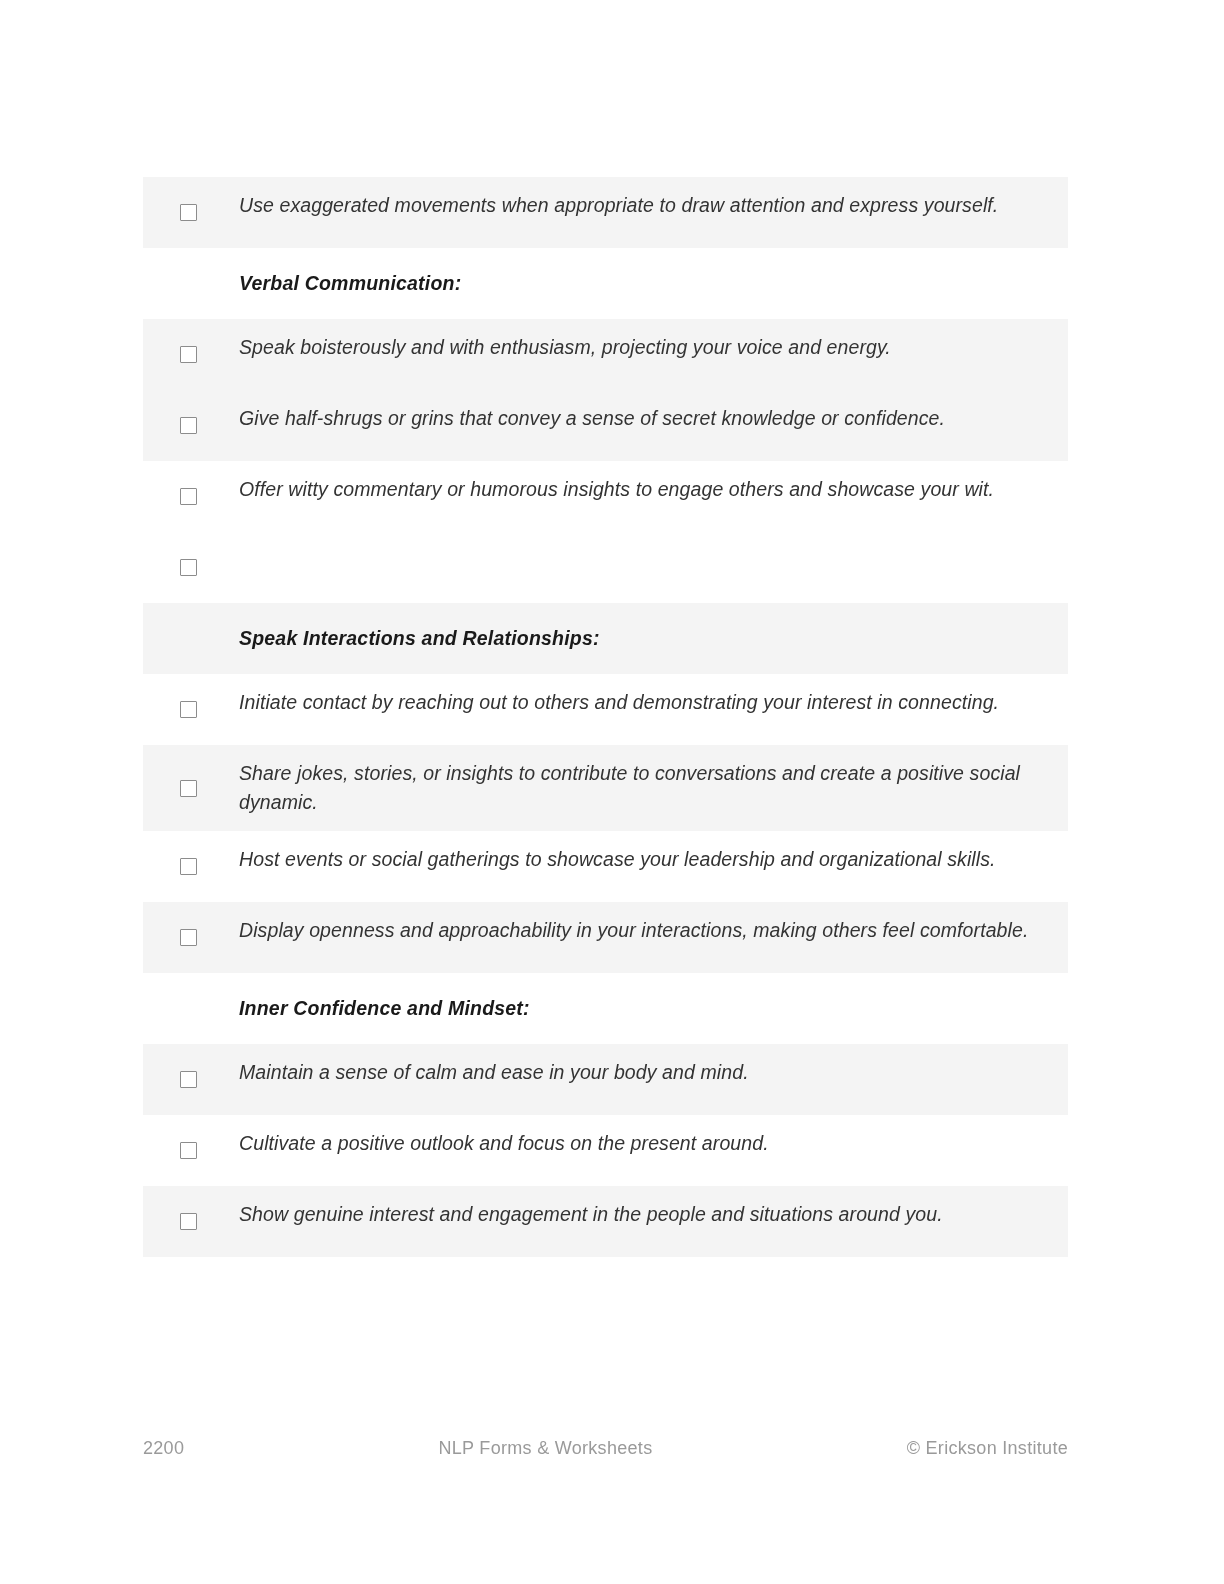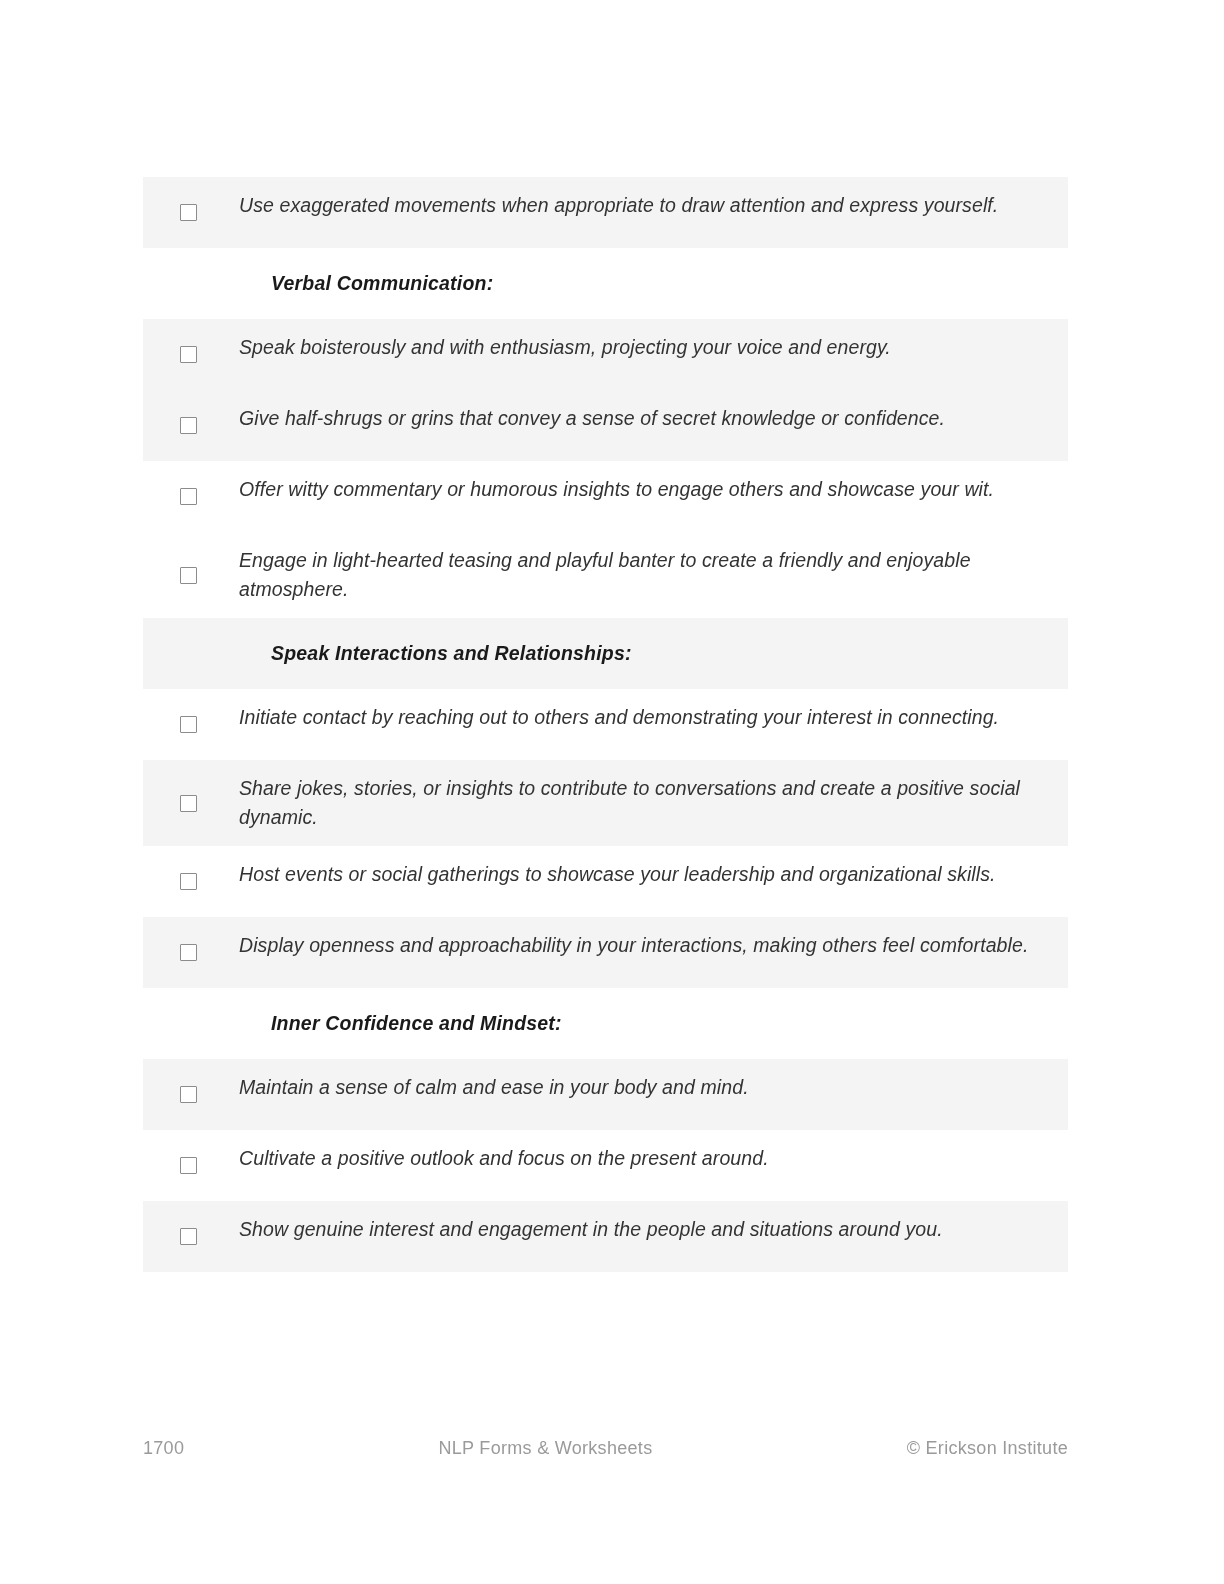--- a/index.html
+++ b/index.html
@@ -97,21 +97,20 @@
     box-sizing: border-box;
   }
   .heading-text {
     font-style: italic;
     font-weight: bold;
     font-size: 19.5px;
     line-height: 28px;
     color: #1a1a1a;
     letter-spacing: 0.2px;
     display: block;
-    margin-left: 32px;
   }
 
   
   .footer {
     position: absolute;
     left: 143px;
     top: 1433px;
     width: 925px;
     height: 30px;
     display: flex;
@@ -170,23 +169,20 @@
           <span class="checkbox" role="checkbox" aria-checked="false"></span>
         </div>
         <div class="text-cell">
           <span class="item-text">Offer witty commentary or humorous insights to engage others and showcase your wit.</span>
         </div>
       </div>
       <div class="row item">
         <div class="cb-cell">
           <span class="checkbox" role="checkbox" aria-checked="false"></span>
         </div>
-        <div class="text-cell">
-          <span class="item-text">Engage in light-hearted teasing and playful banter to create a friendly and enjoyable atmosphere.</span>
-        </div>
       </div>
       <div class="row heading shaded">
         <div class="cb-cell"></div>
         <div class="text-cell">
           <span class="heading-text">Speak Interactions and Relationships:</span>
         </div>
       </div>
       <div class="row item">
         <div class="cb-cell">
           <span class="checkbox" role="checkbox" aria-checked="false"></span>
@@ -245,18 +241,18 @@
         <div class="cb-cell">
           <span class="checkbox" role="checkbox" aria-checked="false"></span>
         </div>
         <div class="text-cell">
           <span class="item-text">Show genuine interest and engagement in the people and situations around you.</span>
         </div>
       </div>
     </div>
 
   <div class="footer">
-    <span class="footer-text footer-left">1700</span>
+    <span class="footer-text footer-left">2200</span>
     <span class="footer-text footer-center">NLP Forms &amp; Worksheets</span>
     <span class="footer-text footer-right">© Erickson Institute</span>
   </div>
 
 </div>
 
 </body></html>

